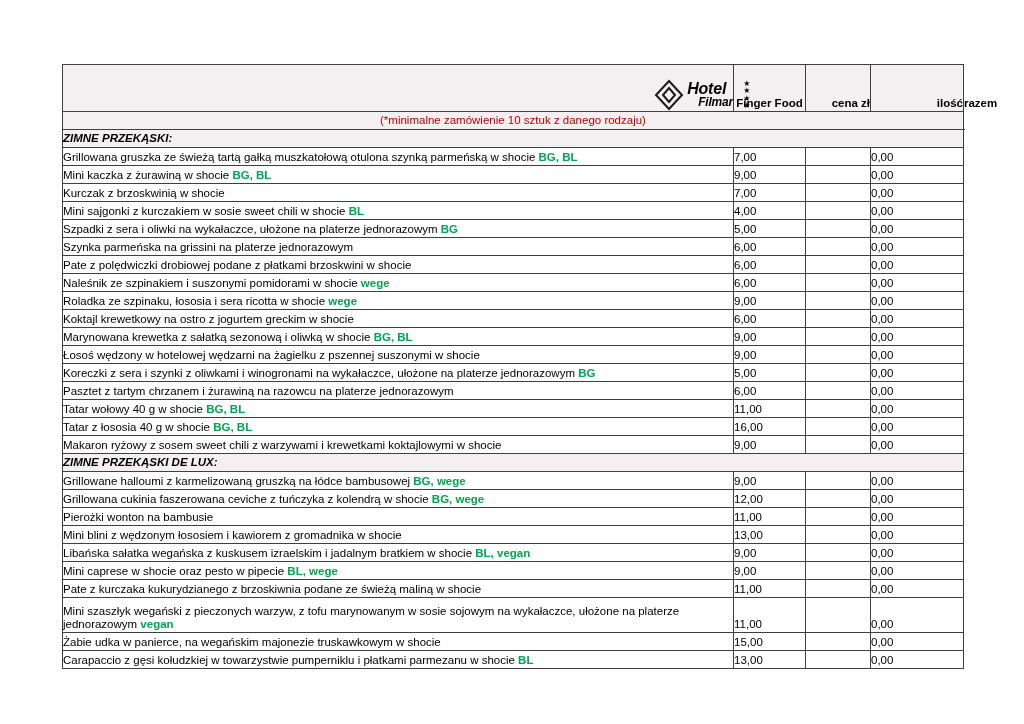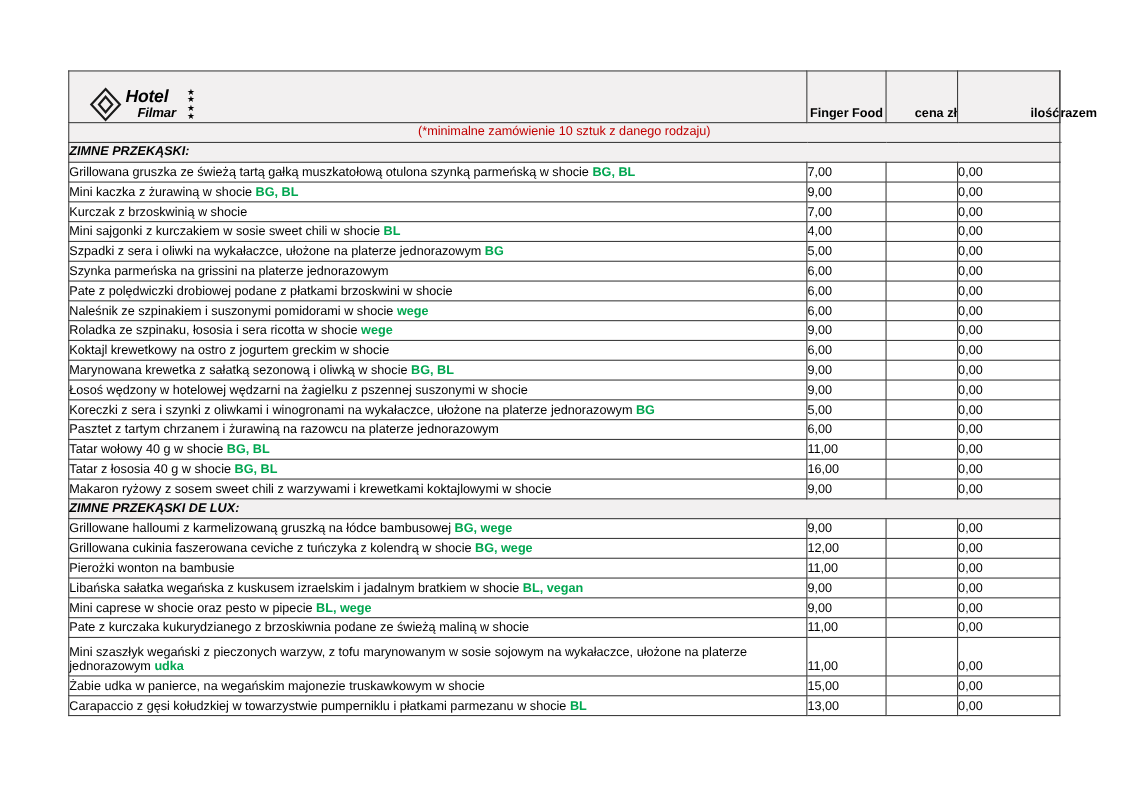--- a/index.html
+++ b/index.html
@@ -45,20 +45,21 @@
     background: #ffffff;
     border-right: 1px solid #3f3f3f;
     vertical-align: middle;
     padding: 0 4px;
   }
   .logo-wrap {
     display: flex;
     align-items: center;
     gap: 3px;
     padding-left: 18px;
+    justify-content: flex-end;
   }
   .logo-mark { flex: 0 0 auto; line-height: 0; }
   .logo-text {
     position: relative;
     font-family: "Liberation Sans", sans-serif;
     font-weight: bold;
     font-style: italic;
     line-height: 0.92;
     letter-spacing: -0.2px;
   }
@@ -288,39 +289,45 @@
           <td class="qty"></td>
           <td class="total">0,00</td>
         </tr>
         <tr class="item">
           <td class="desc">Pierożki wonton na bambusie</td>
           <td class="price">11,00</td>
           <td class="qty"></td>
           <td class="total">0,00</td>
         </tr>
         <tr class="item">
+          <td class="desc">Mini blini z wędzonym łososiem i kawiorem z gromadnika w shocie</td>
+          <td class="price">13,00</td>
+          <td class="qty"></td>
+          <td class="total">0,00</td>
+        </tr>
+        <tr class="item">
           <td class="desc">Libańska sałatka wegańska z kuskusem izraelskim i jadalnym bratkiem w shocie <span class="tag">BL, vegan</span></td>
           <td class="price">9,00</td>
           <td class="qty"></td>
           <td class="total">0,00</td>
         </tr>
         <tr class="item">
           <td class="desc">Mini caprese w shocie oraz pesto w pipecie <span class="tag">BL, wege</span></td>
           <td class="price">9,00</td>
           <td class="qty"></td>
           <td class="total">0,00</td>
         </tr>
         <tr class="item">
           <td class="desc">Pate z kurczaka kukurydzianego z brzoskiwnia podane ze świeżą maliną w shocie</td>
           <td class="price">11,00</td>
           <td class="qty"></td>
           <td class="total">0,00</td>
         </tr>
         <tr class="item tall">
-          <td class="desc">Mini szaszłyk wegański z pieczonych warzyw, z tofu marynowanym w sosie sojowym na wykałaczce, ułożone na platerze<span class="line2">jednorazowym <span class="tag">udka</span></span></td>
+          <td class="desc">Mini szaszłyk wegański z pieczonych warzyw, z tofu marynowanym w sosie sojowym na wykałaczce, ułożone na platerze<span class="line2">jednorazowym <span class="tag">vegan</span></span></td>
           <td class="price">11,00</td>
           <td class="qty"></td>
           <td class="total">0,00</td>
         </tr>
         <tr class="item">
           <td class="desc">Żabie udka w panierce, na wegańskim majonezie truskawkowym w shocie</td>
           <td class="price">15,00</td>
           <td class="qty"></td>
           <td class="total">0,00</td>
         </tr>

